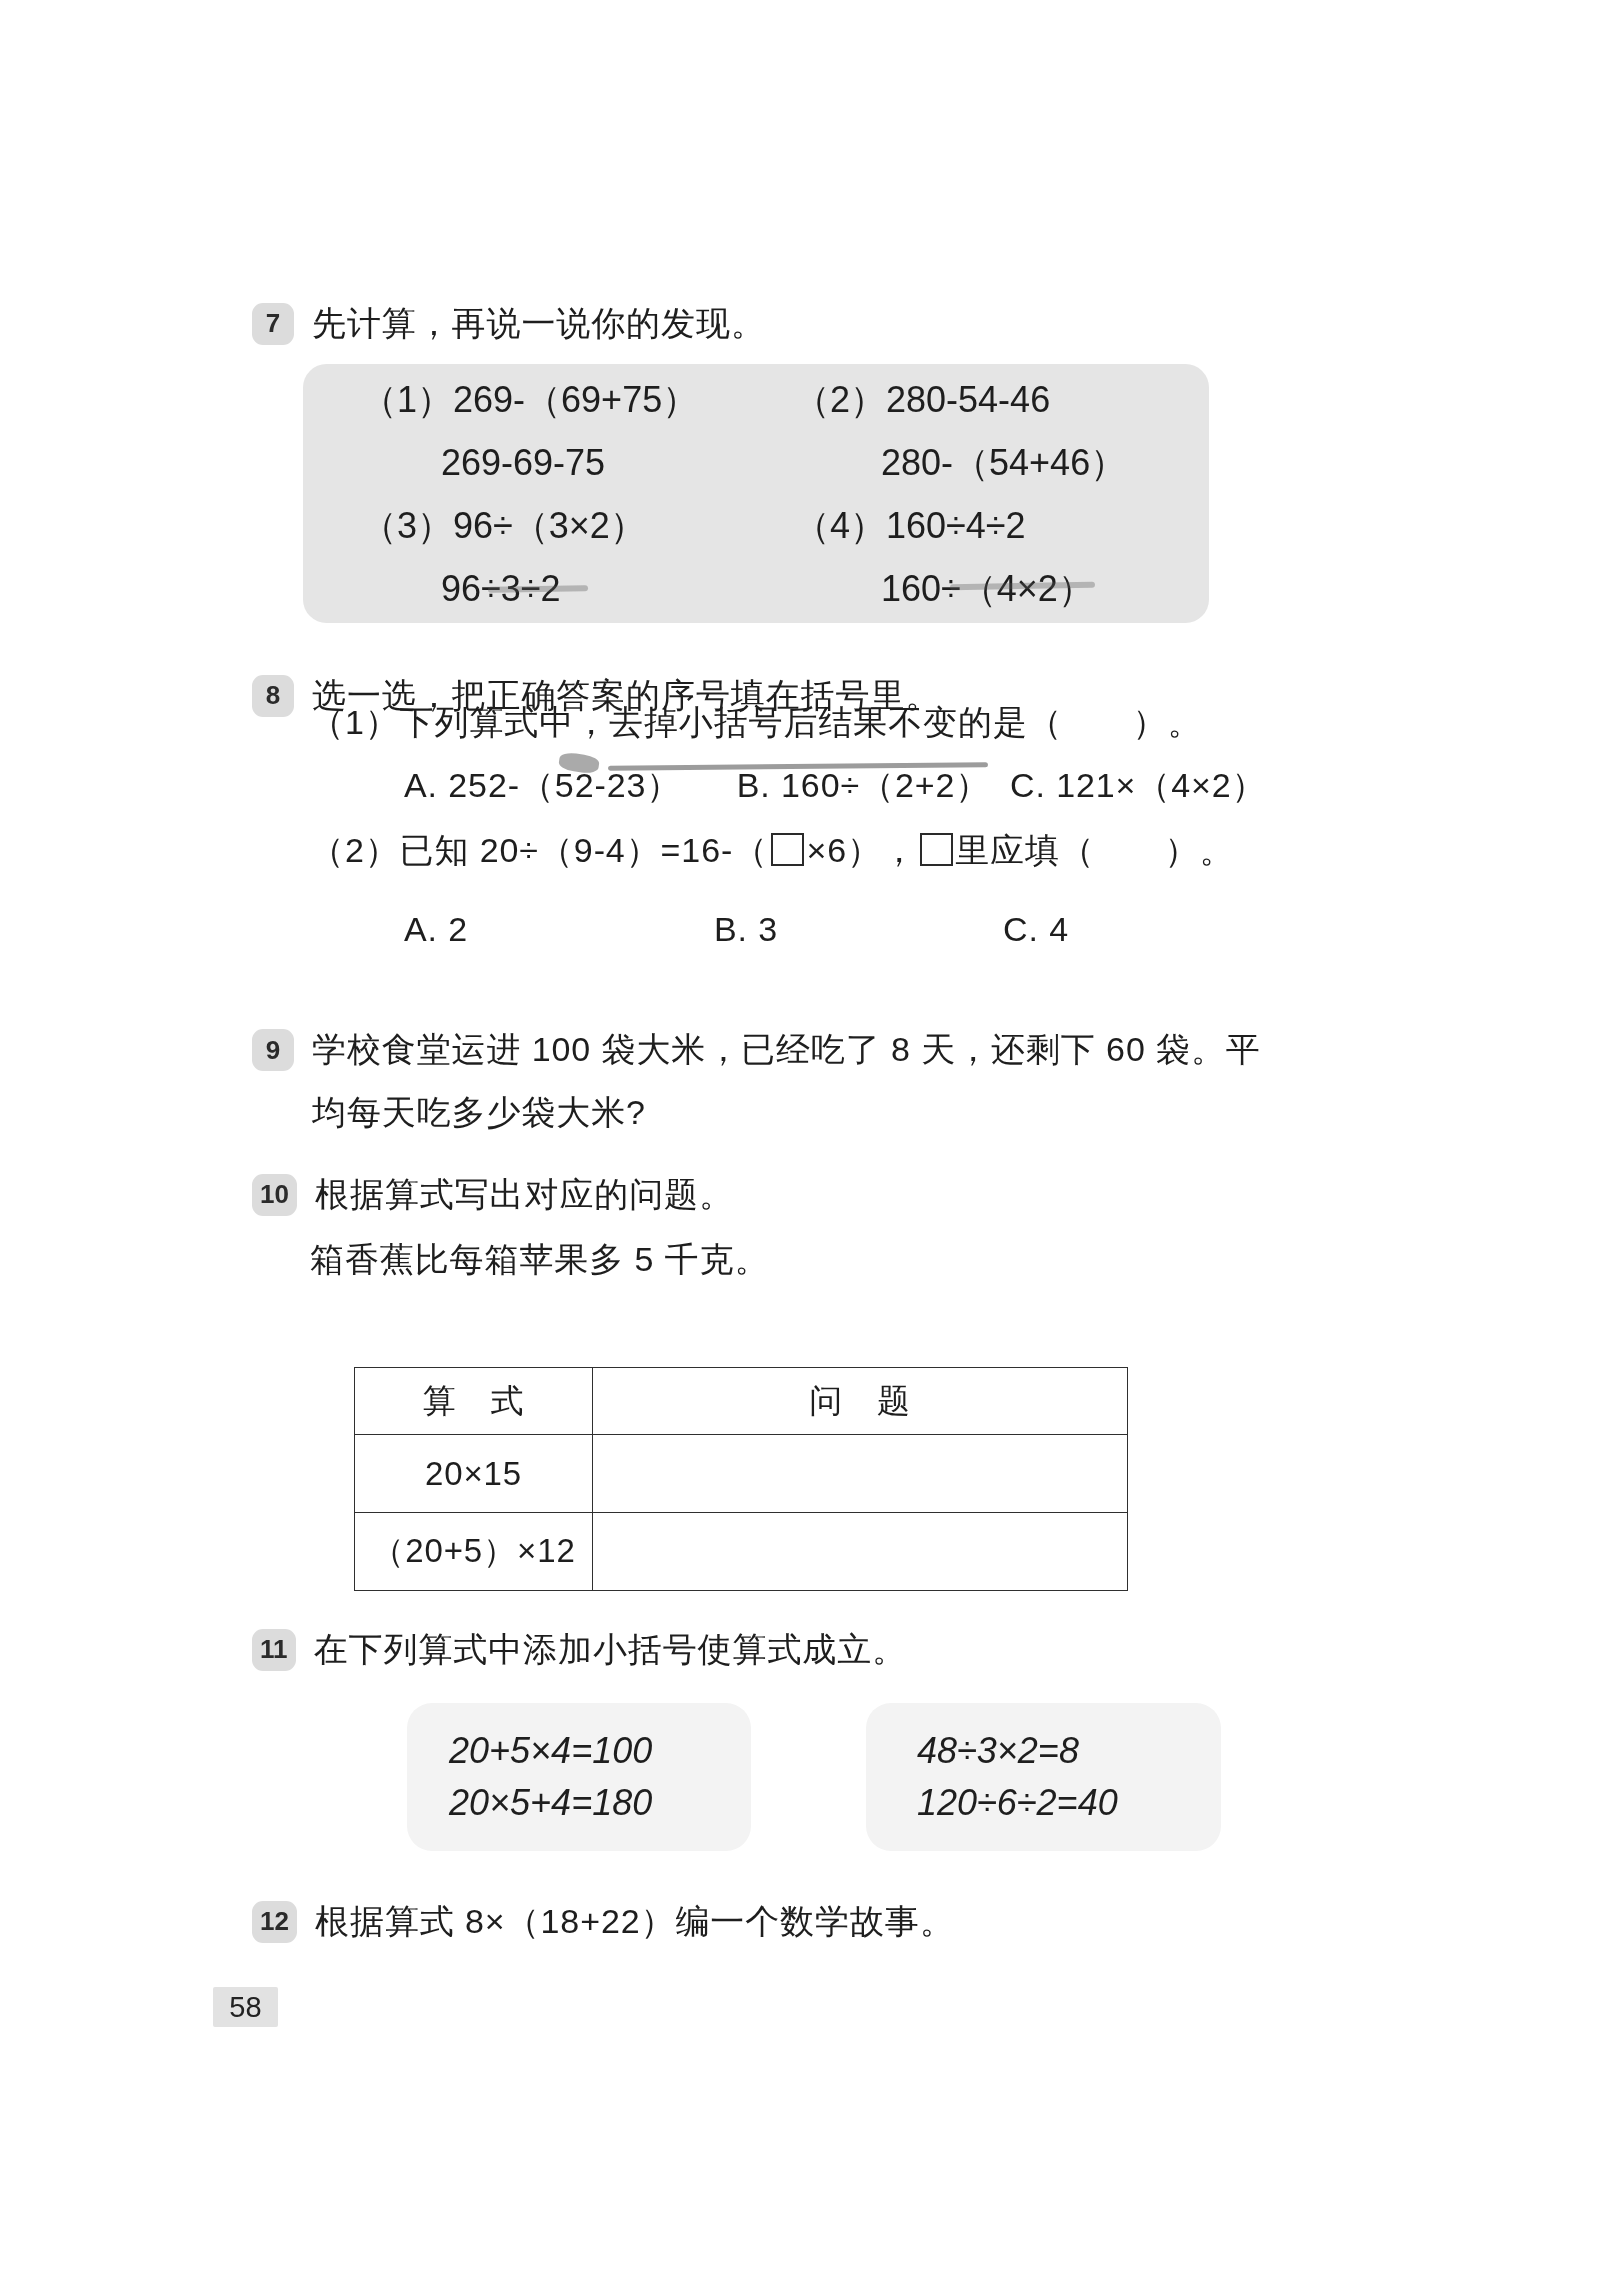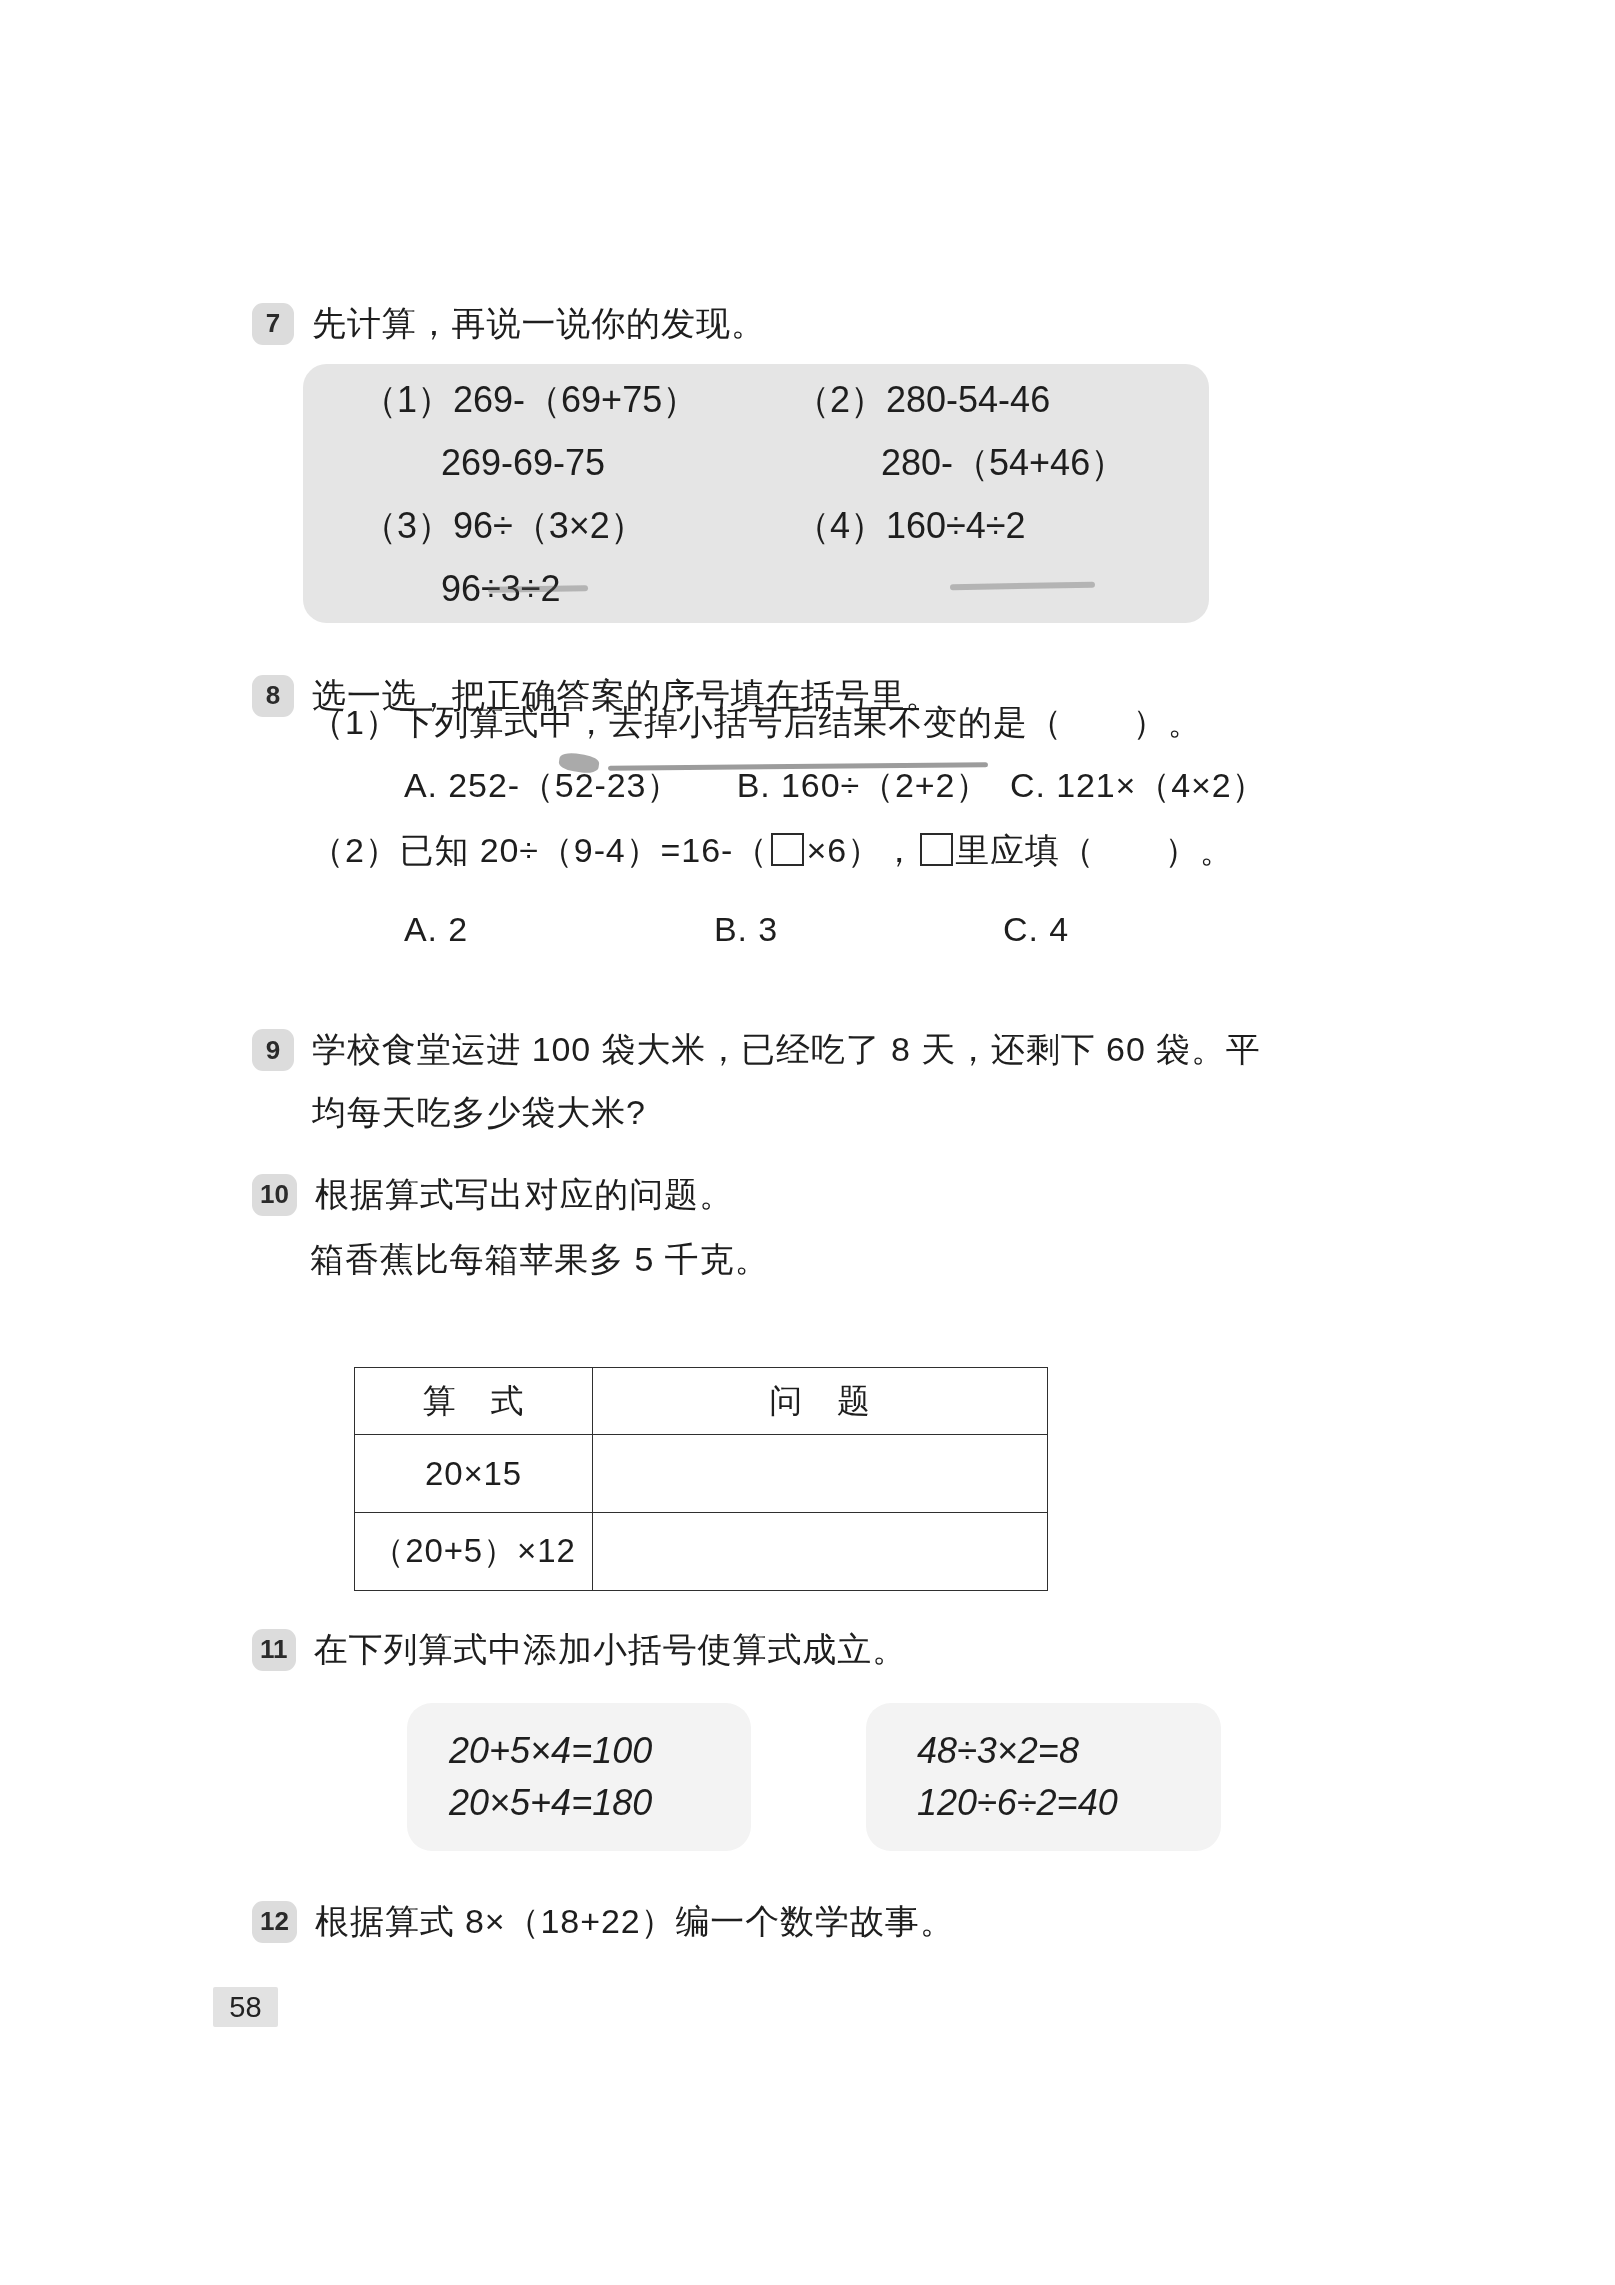--- a/index.html
+++ b/index.html
@@ -90,21 +90,21 @@
     vertical-align: -3.6px;
     margin: 0 2.7px;
     background: #ffffff;
   }
 
   
   .q-table {
     position: absolute;
     left: 354px;
     top: 1367px;
-    width: 694px;
+    width: 774px;
     border-collapse: collapse;
     font-size: 33px;
     letter-spacing: 0.9px;
   }
   .q-table th, .q-table td { border: 1.8px solid #2f2f2f; font-weight: 400; }
   .q-table th { height: 67px; text-align: center; }
   .q-table td { height: 78px; }
   .q-table .col-expr { width: 238px; text-align: center; }
 
   
@@ -194,20 +194,21 @@
     <div class="eq-row">
       <span class="eq-c1 ind">269-69-75</span>
       <span class="eq-c2 ind">280-（54+46）</span>
     </div>
     <div class="eq-row">
       <span class="eq-c1">（3）96÷（3×2）</span>
       <span class="eq-c2">（4）160÷4÷2</span>
     </div>
     <div class="eq-row">
       <span class="eq-c1 ind">96÷3÷2</span>
+      <span class="eq-c2 ind">160÷（4×2）</span>
     </div>
   </div>
   <div class="smudge smudge-1"></div>
   <div class="smudge smudge-2"></div>
 
   <div class="prob" style="top:673px">
     <div class="badge">8</div>
     <div class="ptitle">选一选，把正确答案的序号填在括号里。</div>
   </div>
 

